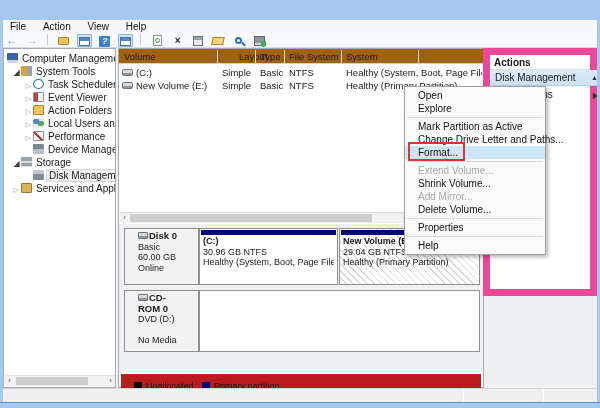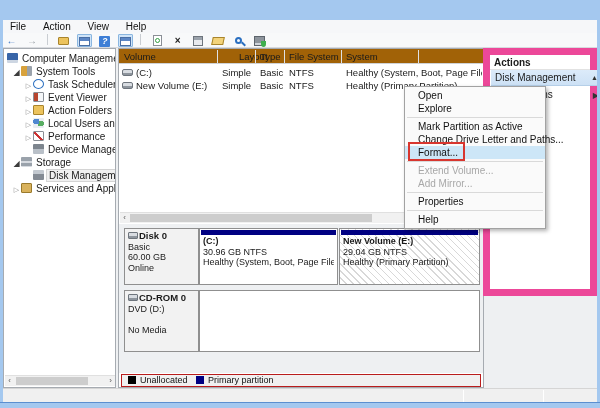--- a/index.html
+++ b/index.html
@@ -65,29 +65,29 @@
   #mid{left:115px;top:0px;width:366px;height:340px;background:#fff;border:1px solid #a6abb1;}
   #volhead{position:absolute;left:0;top:0;width:100%;height:15px;background:#a16207;border-bottom:1px solid #cfd2d6;font-size:9.5px;color:#1a1a1a;}
   .colh{position:absolute;top:2px;white-space:nowrap;}
   .cdiv{position:absolute;top:1px;width:1px;height:13px;background:#dfe1e4;}
   .vrow{position:absolute;left:0;width:100%;height:13px;font-size:9.5px;color:#1a1a1a;}
   .vc{position:absolute;top:0;line-height:13px;white-space:nowrap;}
   .vico{position:absolute;left:3px;top:3px;width:11px;height:7px;background:linear-gradient(180deg,#d8dce1 0 3px,#8e959d 3px);border:1px solid #6e757d;border-radius:2px;}
   #volscroll{left:1px;top:163px;width:363px;}
   
   #diskview{position:absolute;left:0;top:175px;width:364px;height:149px;background:#eef0f2;font-size:9px;color:#1a1a1a;}
-  .dlabel{position:absolute;background:#f2f2f2;border:1px solid #8f8f8f;padding:2px 3px;line-height:10.5px;}
+  .dlabel{position:absolute;background:#f2f2f2;border:1px solid #8f8f8f;padding:2px 13px;line-height:10.5px;}
   .dlabel b{font-size:9.5px;}
   .dico{display:inline-block;width:10px;height:7px;background:linear-gradient(180deg,#d8dce1 0 3px,#8e959d 3px);border:1px solid #6e757d;margin-right:1px;border-radius:1px;}
   .part{position:absolute;background:#fff;border:1px solid #8f8f8f;padding:1px 3px;line-height:10.5px;}
   .part .bar{position:absolute;left:1px;right:1px;top:1px;height:5px;background:#000082;}
   .part .pt{position:relative;top:6px;white-space:nowrap;overflow:hidden;}
   .part.hatch{background:repeating-linear-gradient(45deg,#fff 0 4px,#d8d8d8 4px 5px);}
   #cdcontent{position:absolute;background:#fff;border:1px solid #8f8f8f;}
-  #legend{position:absolute;left:2px;top:325px;width:360px;height:13px;background:#f0f0f0;border:1px solid #b91c1c;font-size:9px;line-height:11px;color:#111;}
+  #legend{position:absolute;left:2px;top:325px;width:360px;height:13px;background:#f0f0f0;border:7px solid #b91c1c;font-size:9px;line-height:11px;color:#111;}
   .lsq{display:inline-block;width:8px;height:8px;margin:0 4px -1px 6px;}
   
   #actions{left:480px;top:0px;width:114px;height:248px;background:#fff;border:7px solid #ec4899;}
   #actions-title{position:absolute;left:4px;top:2px;font-size:10px;font-weight:bold;color:#1a1a1a;}
   #actions-hd-divider{position:absolute;left:0;top:14px;width:100%;height:1px;background:#e2e2e2;}
   #act-dm{position:absolute;left:1px;top:15px;width:112px;height:16px;background:linear-gradient(180deg,#dcebfa,#cde1f5);border-bottom:1px solid #b5cfe8;font-size:10px;line-height:16px;color:#1a1a1a;padding-left:4px;}
   #act-dm .caret{position:absolute;right:5px;top:0;font-size:7px;color:#333;}
   #act-more{position:absolute;left:5px;top:34px;width:104px;font-size:10px;color:#1a1a1a;}
   #act-more .caret{position:absolute;right:0px;top:2px;font-size:8px;color:#333;}
   
@@ -243,21 +243,23 @@
 
   <div id="cmenu" class="abs">
     <div class="mi">Open</div>
     <div class="mi">Explore</div>
     <div class="msep"></div>
     <div class="mi">Mark Partition as Active</div>
     <div class="mi">Change Drive Letter and Paths...</div>
     <div class="mi hl">Format...</div>
     <div class="msep"></div>
     <div class="mi dis">Extend Volume...</div>
+    <div class="mi">Shrink Volume...</div>
     <div class="mi dis">Add Mirror...</div>
+    <div class="mi">Delete Volume...</div>
     <div class="msep"></div>
     <div class="mi">Properties</div>
     <div class="msep"></div>
     <div class="mi">Help</div>
   </div>
   <div id="redbox" class="abs"></div>
 
   <div id="statusbar" class="abs">
     <span class="grip" style="left:460px;"></span>
     <span class="grip" style="left:540px;"></span>

